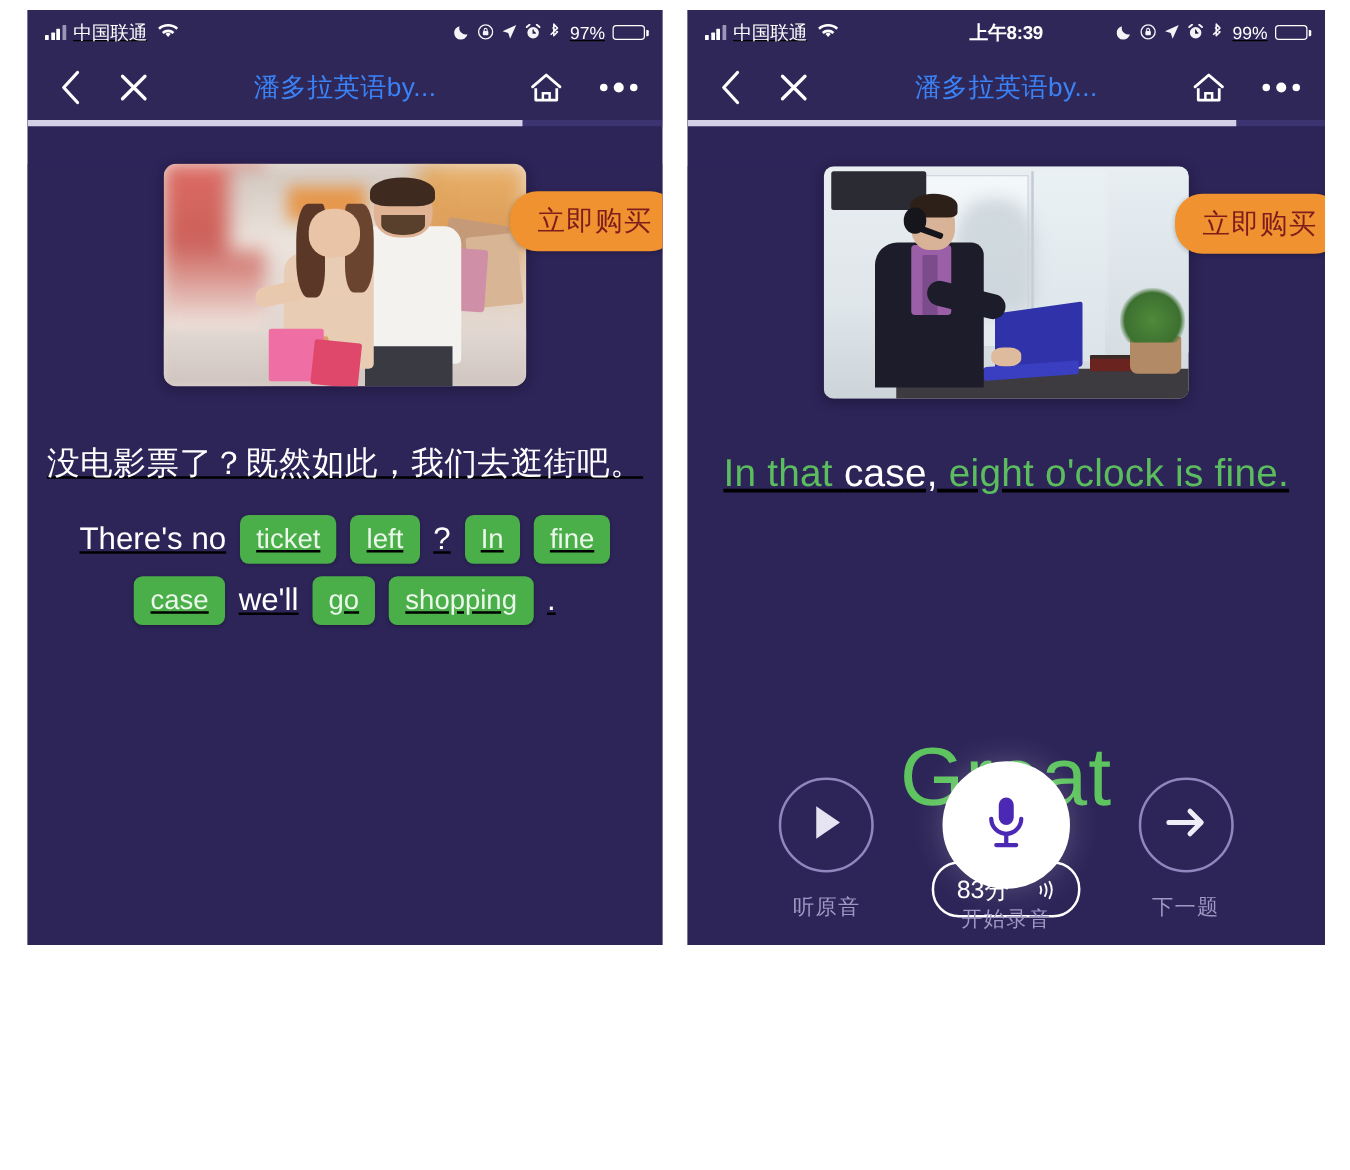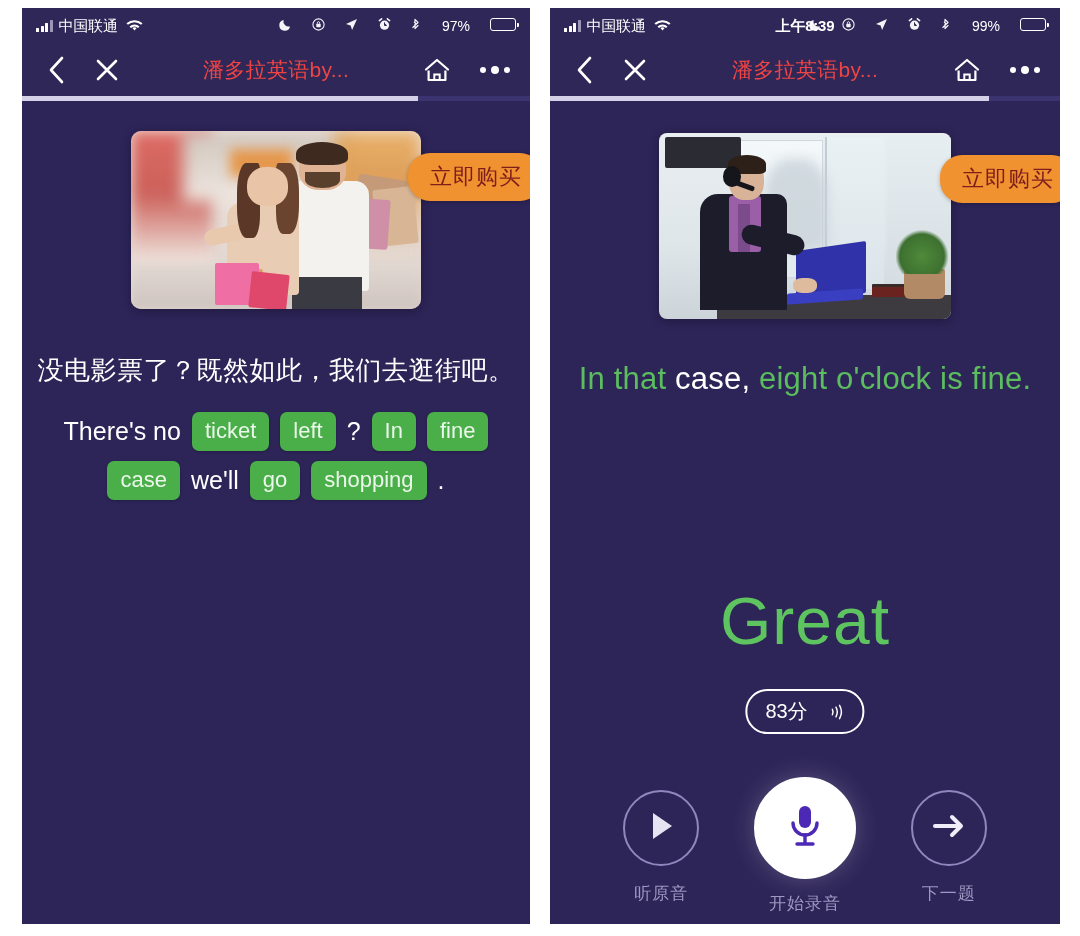--- a/index.html
+++ b/index.html
@@ -10,24 +10,25 @@
     overflow: hidden;
   }
   .screens {
     display: flex;
     width: 1080px; height: 936px;
     background: #ffffff;
   }
   .phone {
     position: relative;
     width: 508px;
-    height: 916px;
+    height: 748px;
     margin: 8px 0 0 22px;
     background: #2d2458;
     overflow: hidden;
+    text-decoration: underline;
   }
   .phone.right { margin-left: 20px; width: 510px; }
 
   
   .statusbar {
     height: 36px;
     background: #2e2757;
     display: flex;
     align-items: center;
     padding: 0 14px;
@@ -43,42 +44,42 @@
   .signal-bars i:nth-child(3) { height: 9px; }
   .signal-bars i:nth-child(4) { height: 12px; background: #9b97b8; }
   .carrier { font-size: 15px; letter-spacing: -0.2px; }
   .wifi-icon { margin-left: 2px; }
   .sb-center {
     position: absolute; left: 0; right: 0;
     text-align: center; font-size: 15px; font-weight: 600;
     letter-spacing: -0.2px; pointer-events: none;
   }
   .sb-right {
-    margin-left: auto; display: flex; align-items: flex-start; gap: 20px;
+    margin-left: auto; display: flex; align-items: center; gap: 6px;
     position: relative; z-index: 2;
   }
   .sb-right .glyph { font-size: 13px; line-height: 1; opacity: .95; }
   .battery-pct { font-size: 14px; font-weight: 500; margin-left: 1px; }
   .battery {
     width: 26px; height: 12.5px; border: 1.4px solid #fff;
     border-radius: 3px; position: relative; padding: 1.4px;
   }
   .battery::after {
     content: ""; position: absolute; right: -3.5px; top: 3.6px;
     width: 2px; height: 4.5px; background: #fff; border-radius: 0 1px 1px 0;
   }
   .battery .fill { height: 100%; background: #fff; border-radius: 1px; }
 
   
   .navbar {
     height: 52px;
     background: #2e2757;
     display: flex; align-items: center;
     padding: 0 20px;
-    color: #ef4444;
+    color: #3b82f6;
     position: relative;
   }
   .nav-btn {
     display: flex; align-items: center; justify-content: center;
     cursor: pointer;
   }
   .nav-back { width: 28px; height: 32px; }
   .nav-close { width: 30px; height: 32px; margin-left: 22px; }
   .nav-title {
     position: absolute; left: 0; right: 0; text-align: center;

